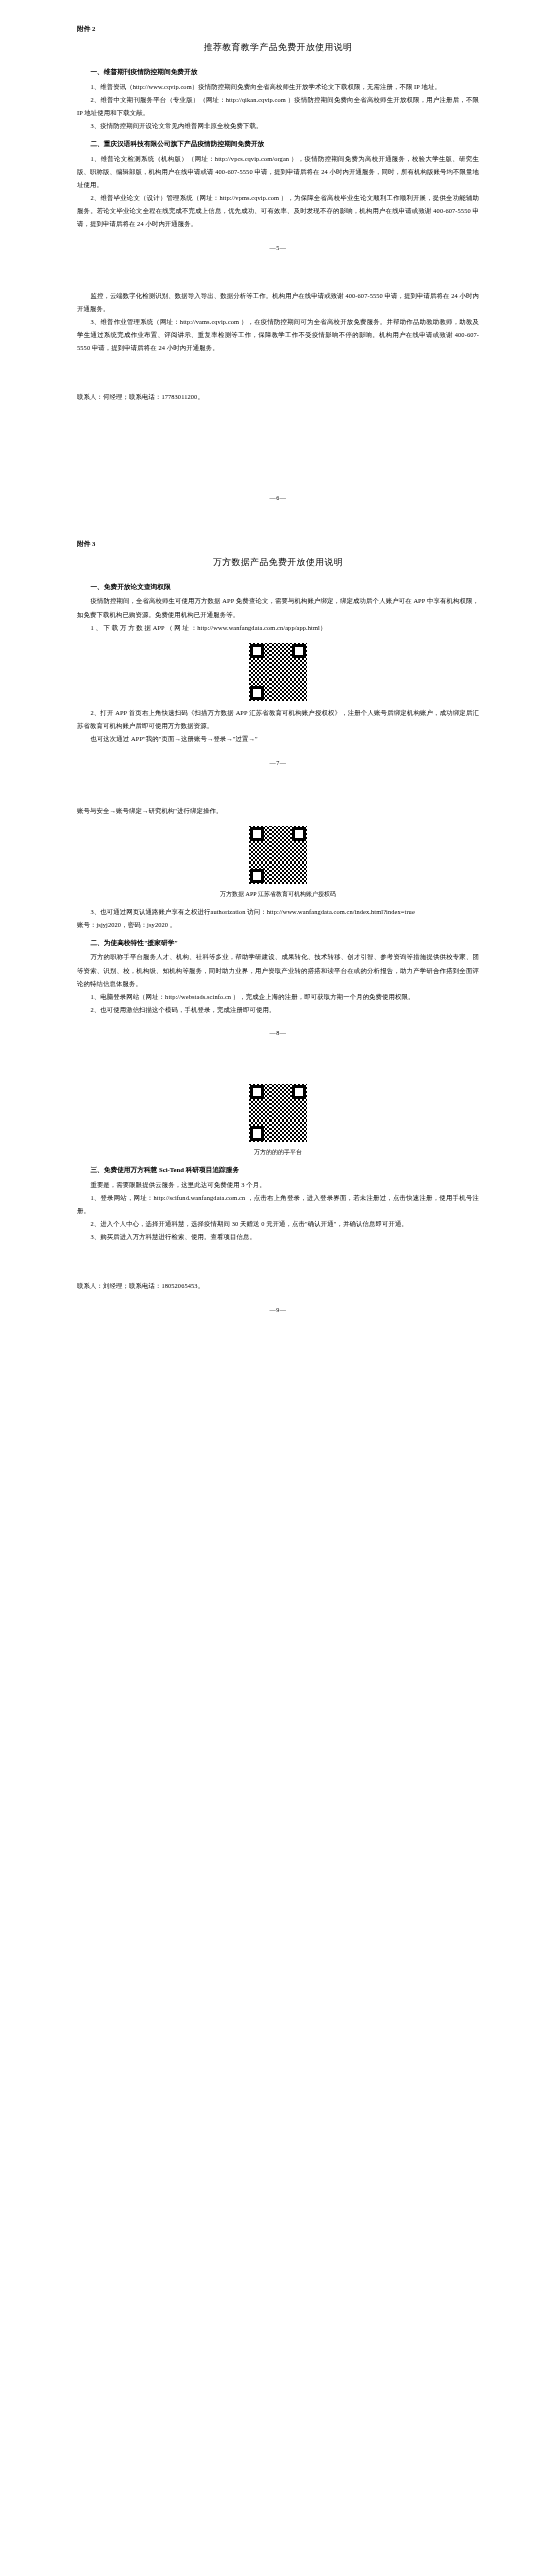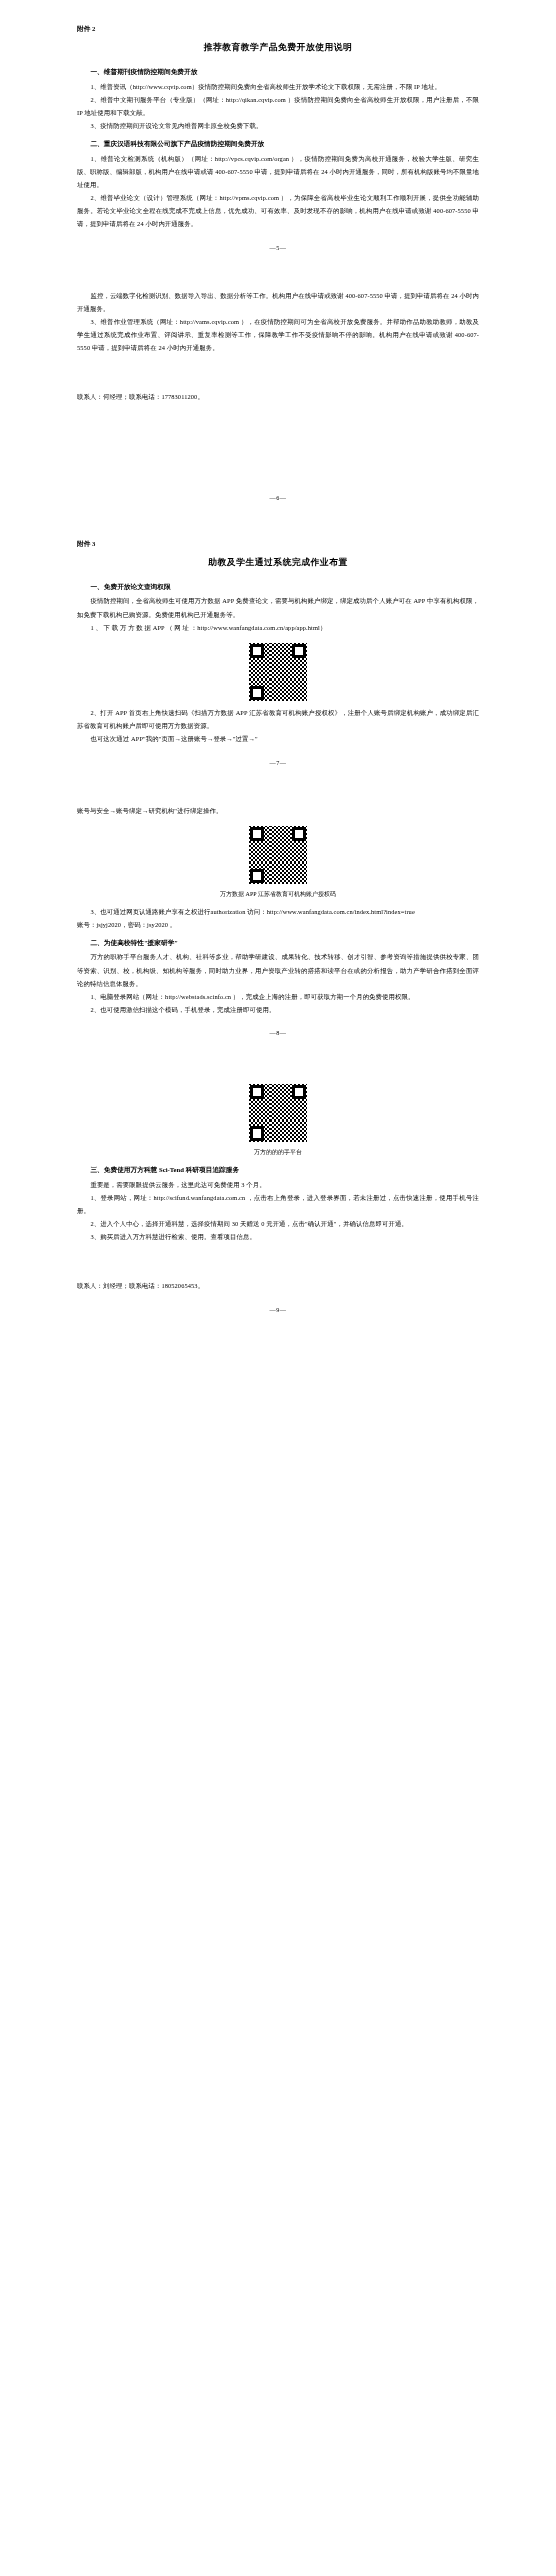--- a/index.html
+++ b/index.html
@@ -26,21 +26,21 @@
   }
   .attach-label {
     font-size: 6.7px;
     font-weight: bold;
     line-height: 1.6;
     margin-bottom: 7.2px;
   }
   .doc-title {
     text-align: center;
     font-size: 8.8px;
-    font-weight: bold;
+    font-weight: normal;
     letter-spacing: 0.5px;
     margin: 4.1px 0 11.3px 0;
     font-family: "Liberation Serif", "DejaVu Serif", serif;
   }
   .sec-title {
     font-size: 6.7px;
     font-weight: bold;
     line-height: 2.0;
     margin: 5.2px 0 1px 0;
     text-indent: 13.4px;
@@ -136,21 +136,21 @@
   <div class="blank-gap-sm"></div>
   <p class="para nofirst">联系人：何经理；联系电话：17783011200。</p>
   <div class="blank-gap"></div>
   <div class="pagenum">—6—</div>
 </div>
 
 <div class="page-sep"></div>
 
 <div class="page">
   <div class="attach-label">附件 3</div>
-  <div class="doc-title">助教及学生通过系统完成作业布置</div>
+  <div class="doc-title">万方数据产品免费开放使用说明</div>
   <div class="sec-title">一、免费开放论文查询权限</div>
   <p class="para">疫情防控期间，全省高校师生可使用万方数据 APP 免费查论文，需要与机构账户绑定，绑定成功后个人账户可在 APP 中享有机构权限，如免费下载机构已购资源。免费使用机构已开通服务等。</p>
   <p class="para">1 、 下 载 万 方 数 据 APP （ 网 址 ：http://www.wanfangdata.com.cn/app/app.html）</p>
   <div class="qr-wrap">
     <div class="qr">
         <span class="qr-inner"></span>
       </div>
   </div>
   <p class="para">2、打开 APP 首页右上角快速扫码《扫描万方数据 APP 汇苏省教育可机构账户授权权》，注册个人账号后绑定机构账户，成功绑定后汇苏省教育可机构账户后即可使用万方数据资源。</p>
   <p class="para">也可这次通过 APP"我的"页面→这册账号→登录→"过置→"</p>

